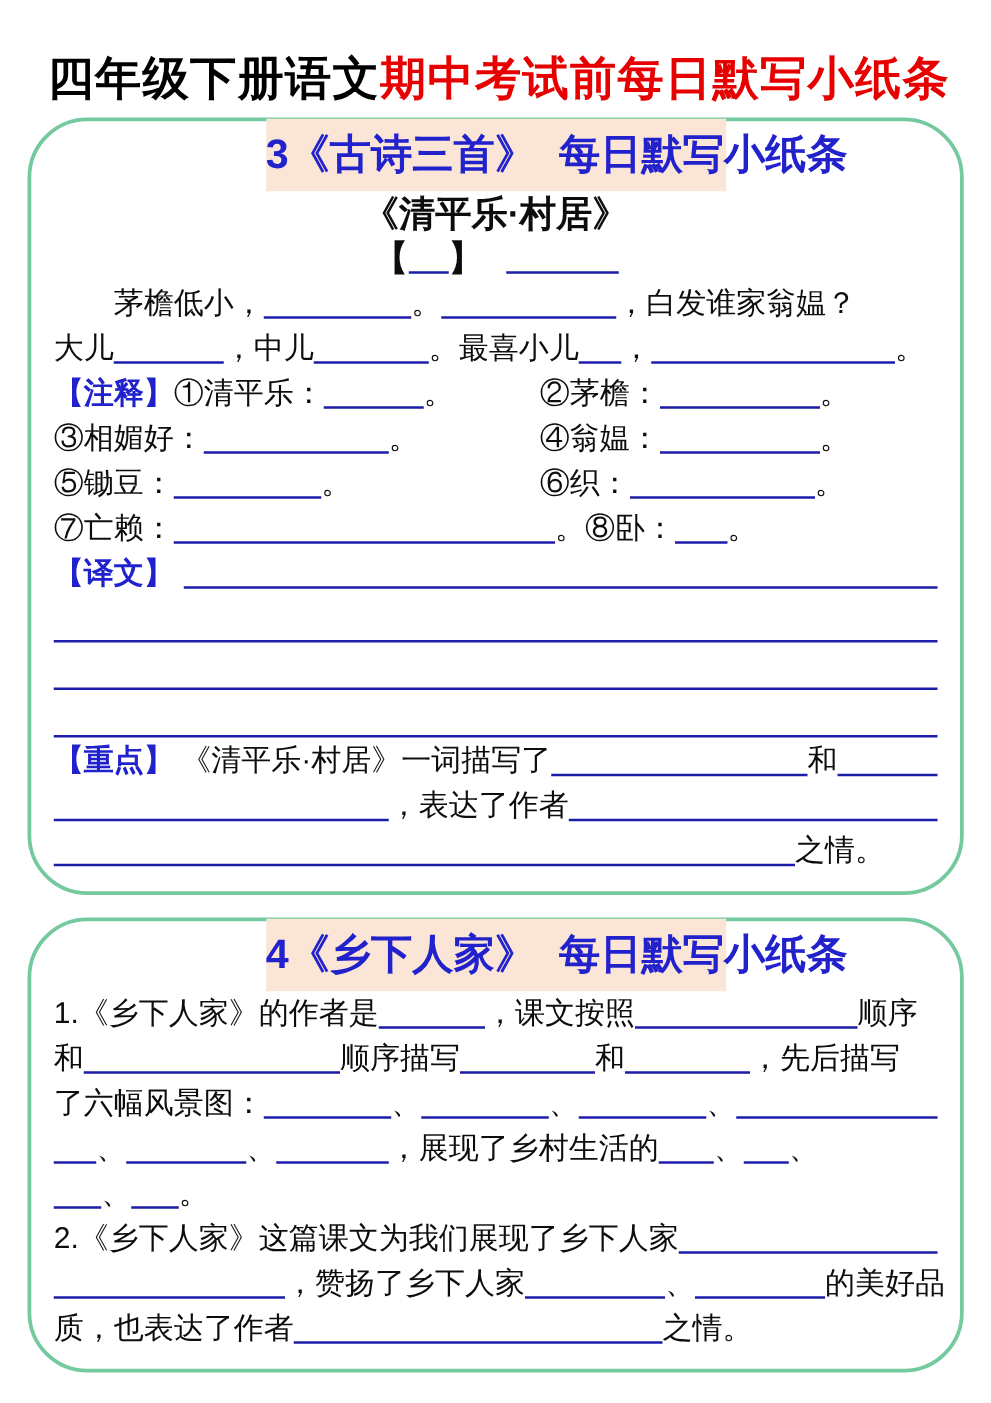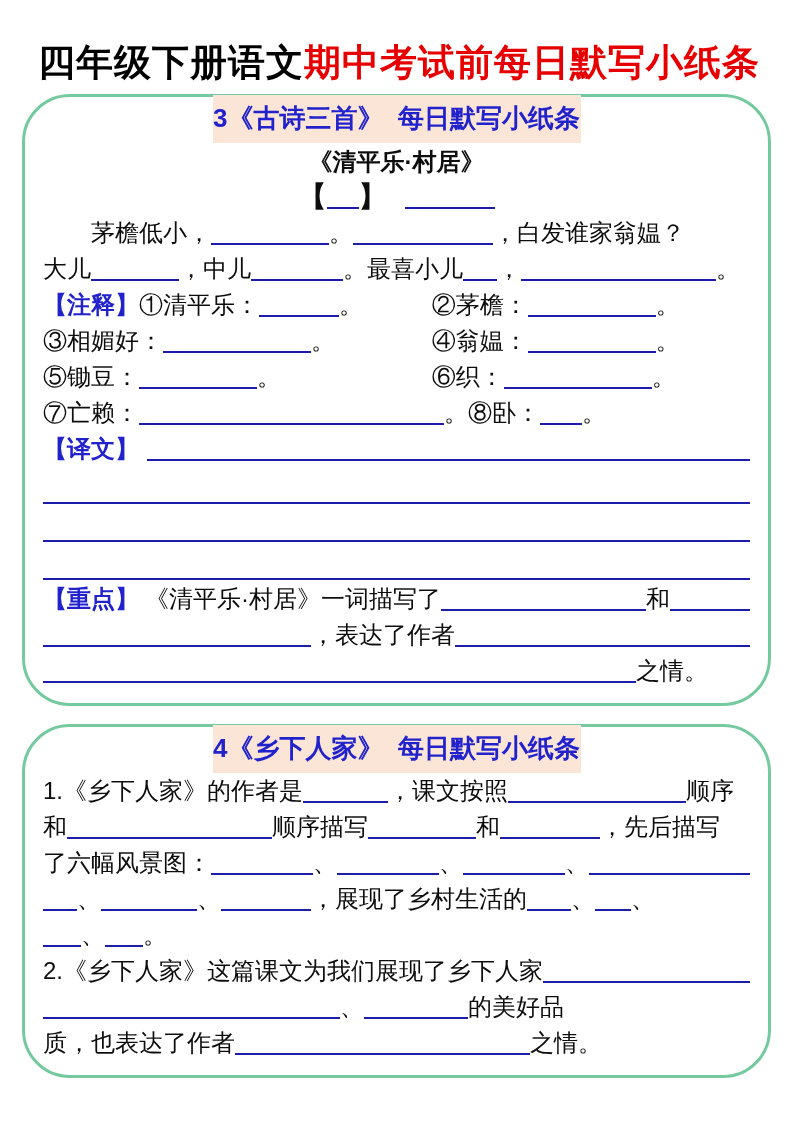--- a/index.html
+++ b/index.html
@@ -35,32 +35,32 @@
     padding:0 18px 14px 18px;
     background:#fff;
     margin-bottom:18px;
     position:relative;
   }
   .card-band{
     width:368px;
     margin:0 auto;
     background:var(--band-peach);
     color:var(--header-blue);
-    font-size:26px;
+    font-size:33px;
     font-weight:bold;
     text-align:center;
     padding:6px 0 7px 0;
     white-space:pre;
     position:relative;
     z-index:2;
     margin-top:-2px;
   }
   .poem-title{
     text-align:center;
-    font-size:24px;
+    font-size:29px;
     font-weight:bold;
     line-height:34px;
     margin-top:2px;
   }
   .lines{font-size:24px;}
   .line{
     display:flex;
     align-items:baseline;
     min-height:36px;
     line-height:36px;
@@ -119,18 +119,18 @@
 
   <section class="card">
     <h2 class="card-band">4《乡下人家》  每日默写小纸条</h2>
     <div class="lines">
         <div class="line"><span class="seg">1.《乡下人家》的作者是</span><span class="blank" style="width: 85px;"></span><span class="seg">，课文按照</span><span class="blank" style="width: 178px;"></span><span class="seg">顺序</span></div>
         <div class="line"><span class="seg">和</span><span class="blank" style="width: 205px;"></span><span class="seg">顺序描写</span><span class="blank" style="width: 108px;"></span><span class="seg">和</span><span class="blank" style="width: 100px;"></span><span class="seg">，先后描写</span></div>
         <div class="line"><span class="seg">了六幅风景图：</span><span class="blank" style="width: 102px;"></span><span class="seg">、</span><span class="blank" style="width: 102px;"></span><span class="seg">、</span><span class="blank" style="width: 102px;"></span><span class="seg">、</span><span class="blank fill"></span></div>
         <div class="line"><span class="blank" style="width: 34px;"></span><span class="seg">、</span><span class="blank" style="width: 96px;"></span><span class="seg">、</span><span class="blank" style="width: 90px;"></span><span class="seg">，展现了乡村生活的</span><span class="blank" style="width: 44px;"></span><span class="seg">、</span><span class="blank" style="width: 36px;"></span><span class="seg">、</span></div>
         <div class="line"><span class="blank" style="width: 38px;"></span><span class="seg">、</span><span class="blank" style="width: 38px;"></span><span class="seg">。</span></div>
         <div class="line"><span class="seg">2.《乡下人家》这篇课文为我们展现了乡下人家</span><span class="blank fill"></span></div>
-        <div class="line"><span class="blank" style="width: 185px;"></span><span class="blank" style="width: 112px;"></span><span class="seg">、</span><span class="blank" style="width: 104px;"></span><span class="seg">的美好品</span></div>
+        <div class="line"><span class="blank" style="width: 185px;"></span><span class="seg">，赞扬了乡下人家</span><span class="blank" style="width: 112px;"></span><span class="seg">、</span><span class="blank" style="width: 104px;"></span><span class="seg">的美好品</span></div>
         <div class="line"><span class="seg">质，也表达了作者</span><span class="blank" style="width: 295px;"></span><span class="seg">之情。</span></div>
       </div>
   </section>
 
 </div>
 
 </body></html>

